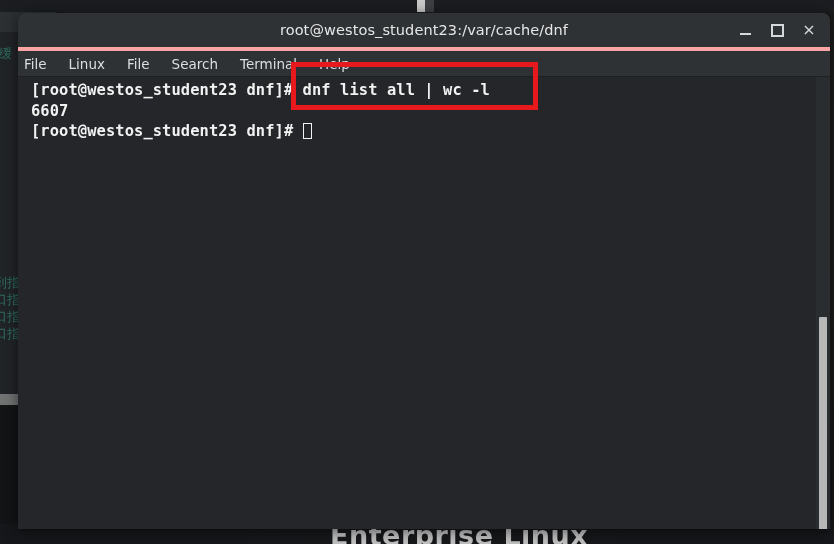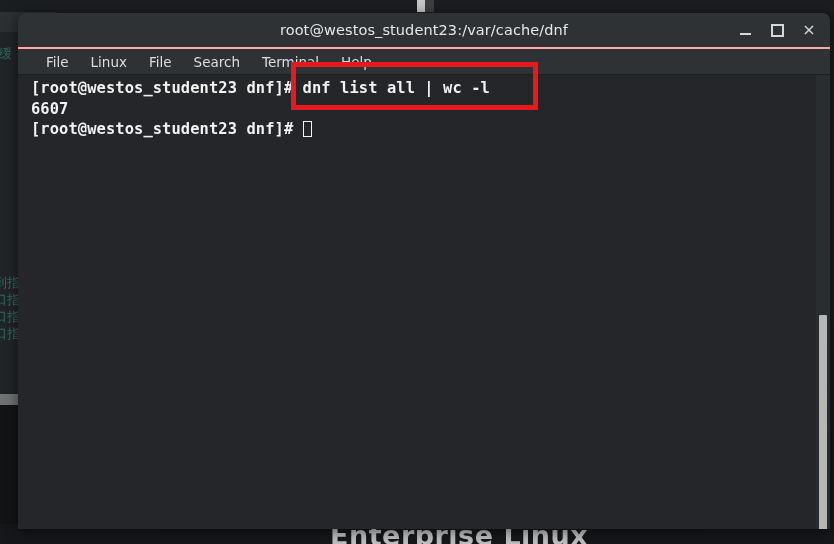--- a/index.html
+++ b/index.html
@@ -117,21 +117,21 @@
     background: #242629;
     box-shadow: 0 2px 14px rgba(0,0,0,0.55);
     overflow: hidden;
   }
 
   .titlebar {
     position: relative;
     height: 34px;
     background: #2e3235;
     border-radius: 7px 7px 0 0;
-    border-bottom: 2px solid #fca5a5;
+    border-bottom: 4px solid #fca5a5;
     display: flex;
     align-items: center;
     justify-content: center;
   }
   .title-text {
     color: #e6e6e6;
     font-size: 14.5px;
     font-family: "DejaVu Sans", sans-serif;
     letter-spacing: 0.1px;
   }
@@ -176,21 +176,21 @@
     line-height: 14px;
   }
 
   
   .menubar {
     position: relative;
     height: 25px;
     background: #2e3235;
     display: flex;
     align-items: center;
-    padding-left: 28px;
+    padding-left: 6px;
     gap: 22px;
     border-bottom: 1px solid #1d1f21;
   }
   .menu-item {
     color: #dcdedf;
     font-size: 13.5px;
     font-family: "DejaVu Sans", sans-serif;
     white-space: nowrap;
   }
 

